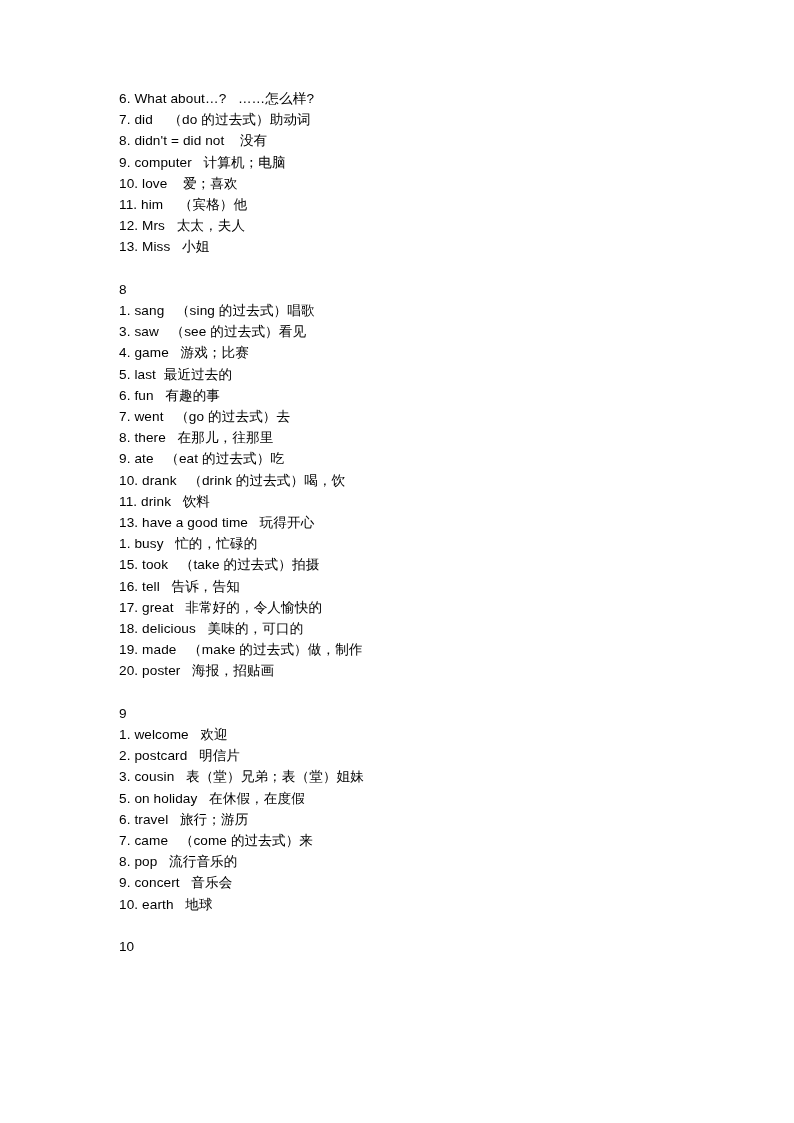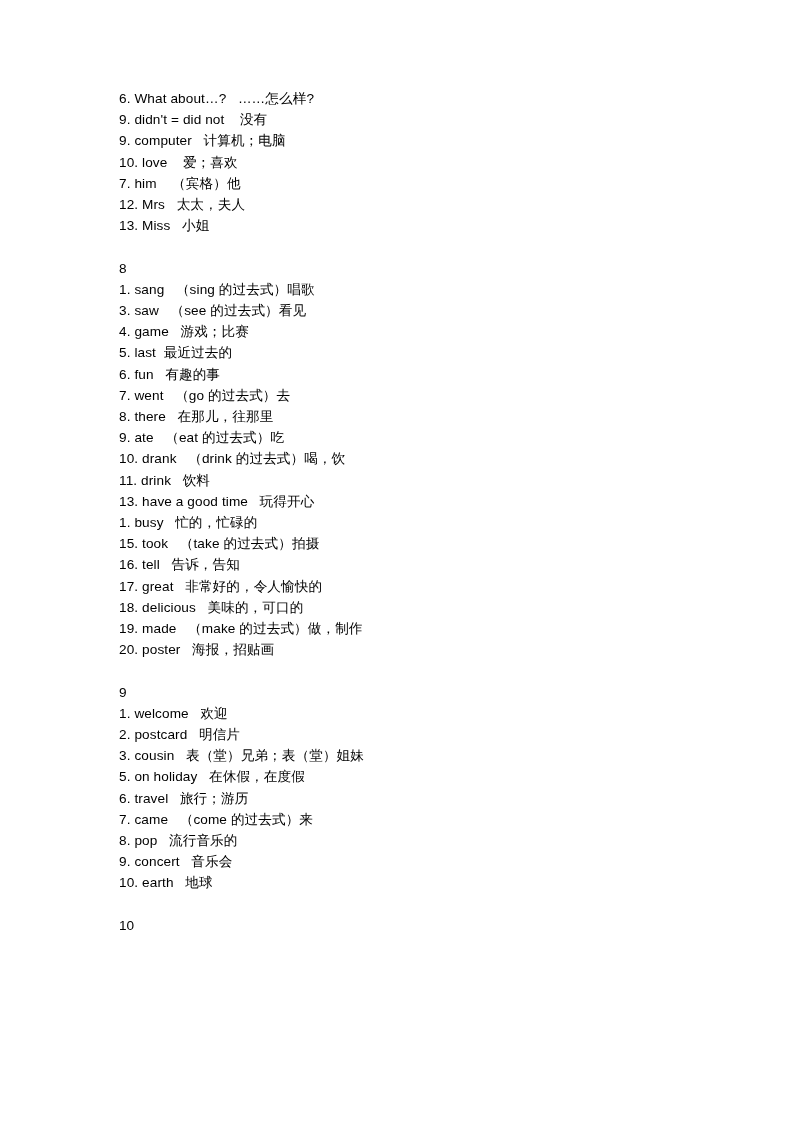--- a/index.html
+++ b/index.html
@@ -49,24 +49,25 @@
     color: #000000;
   }
 </style>
 </head>
 <body>
 
 <div class="page">
   <div class="doc-body" id="doc-body">
       <div class="block">
         <div class="line">6. What about…?   ……怎么样?</div>
-        <div class="line">9. didn't = did not    没有</div>
+        <div class="line">7. did    （do 的过去式）助动词</div>
+        <div class="line">8. didn't = did not    没有</div>
         <div class="line">9. computer   计算机；电脑</div>
         <div class="line">10. love    爱；喜欢</div>
-        <div class="line">7. him    （宾格）他</div>
+        <div class="line">11. him    （宾格）他</div>
         <div class="line">12. Mrs   太太，夫人</div>
         <div class="line">13. Miss   小姐</div>
       </div>
       <div class="block">
         <div class="section-num">8</div>
         <div class="line">1. sang   （sing 的过去式）唱歌</div>
         <div class="line">3. saw   （see 的过去式）看见</div>
         <div class="line">4. game   游戏；比赛</div>
         <div class="line">5. last  最近过去的</div>
         <div class="line">6. fun   有趣的事</div>

